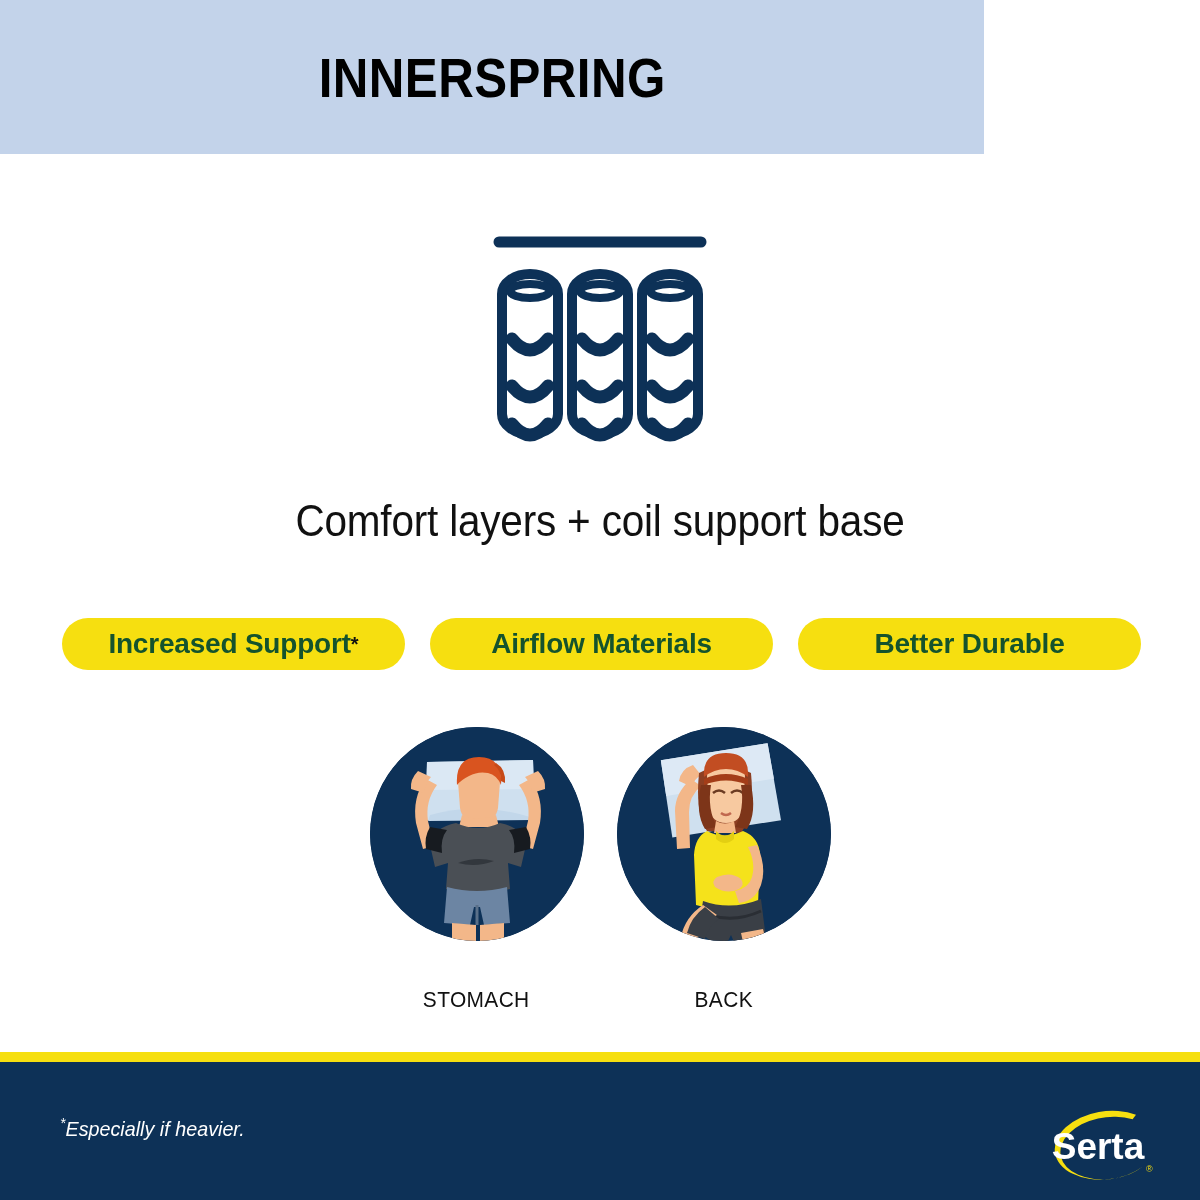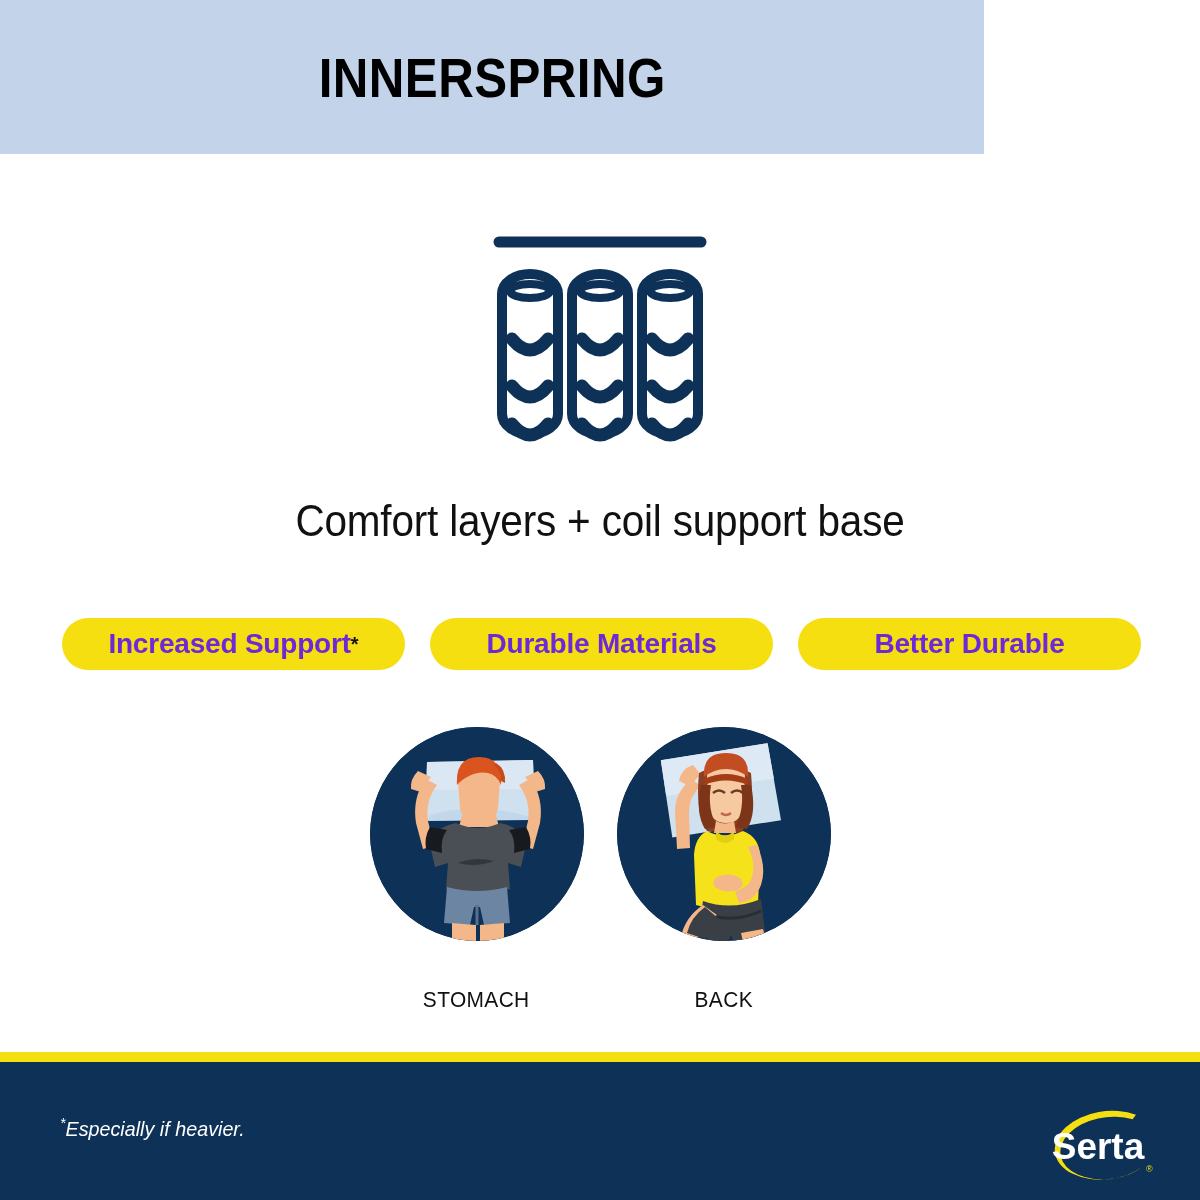--- a/index.html
+++ b/index.html
@@ -80,21 +80,21 @@
     justify-content: center;
     padding: 0 26px;
     box-sizing: border-box;
   }
   .pill-1 { flex: 0 0 343px; }
   .pill-2 { flex: 0 0 343px; }
   .pill-3 { flex: 0 0 343px; }
   .pill-label {
     font-size: 28px;
     font-weight: 600;
-    color: #6d28d9;
+    color: #14532d;
     white-space: nowrap;
     letter-spacing: -0.2px;
   }
   .pill-star {
     font-size: 20px;
     font-weight: 600;
     color: #111111;
     vertical-align: super;
     line-height: 0;
   }
@@ -212,21 +212,21 @@
 </div>
 
 <div class="subtitle">Comfort layers + coil support base</div>
 
 <div class="pill-row">
   <div class="pill pill-1">
     <span class="pill-label">Increased Support</span>
       <span class="pill-star">*</span>
   </div>
   <div class="pill pill-2">
-    <span class="pill-label">Durable Materials</span>
+    <span class="pill-label">Airflow Materials</span>
   </div>
   <div class="pill pill-3">
     <span class="pill-label">Better Durable</span>
   </div>
 </div>
 
 <div class="positions">
 
   <div class="position-item">
     <div class="position-circle">

